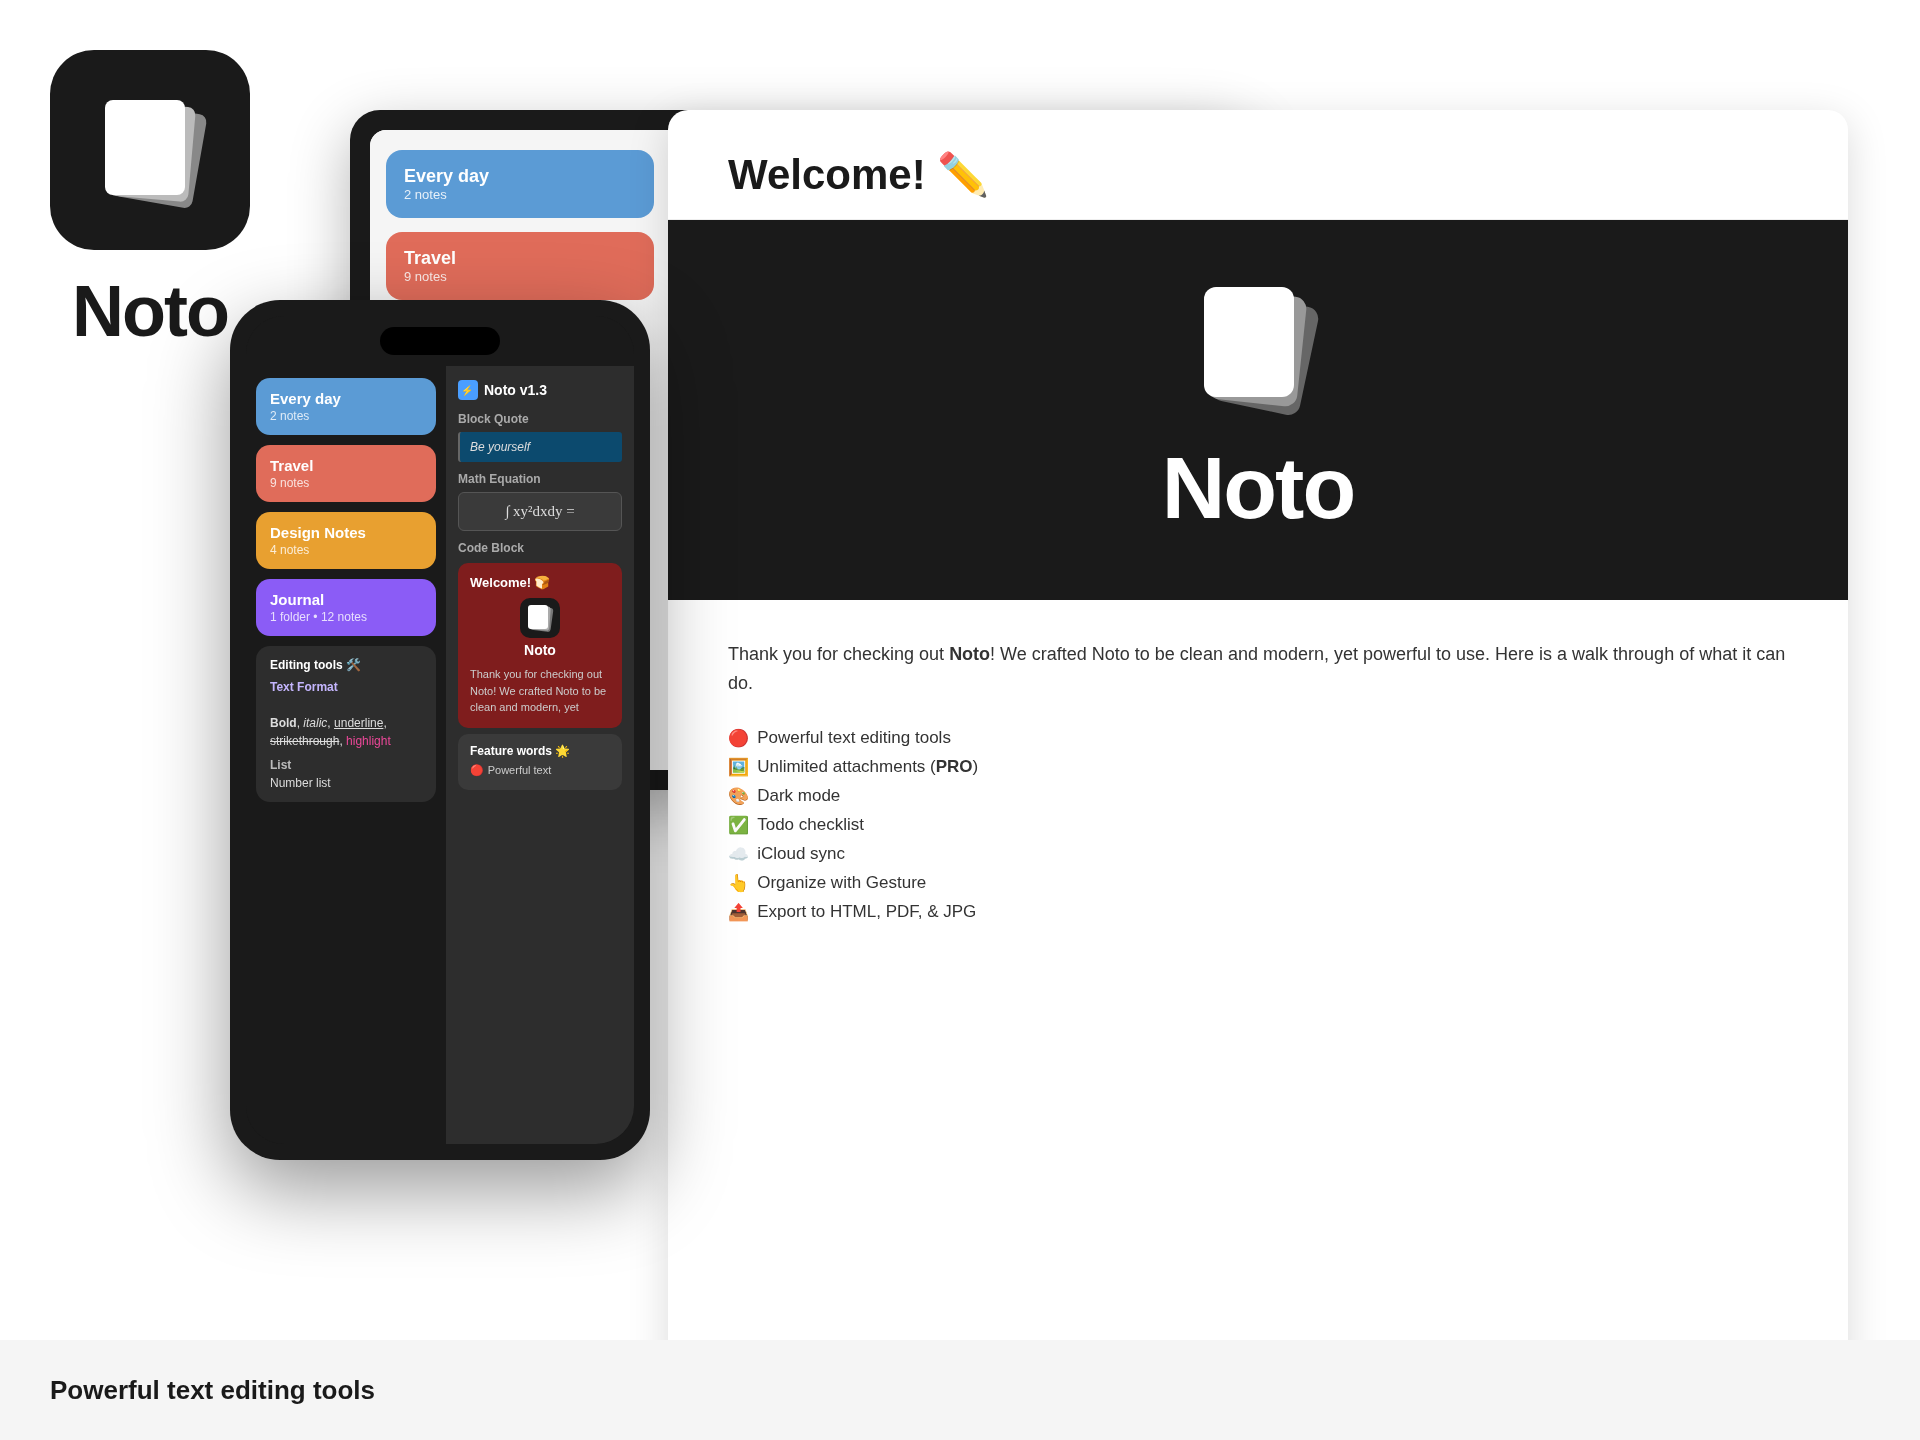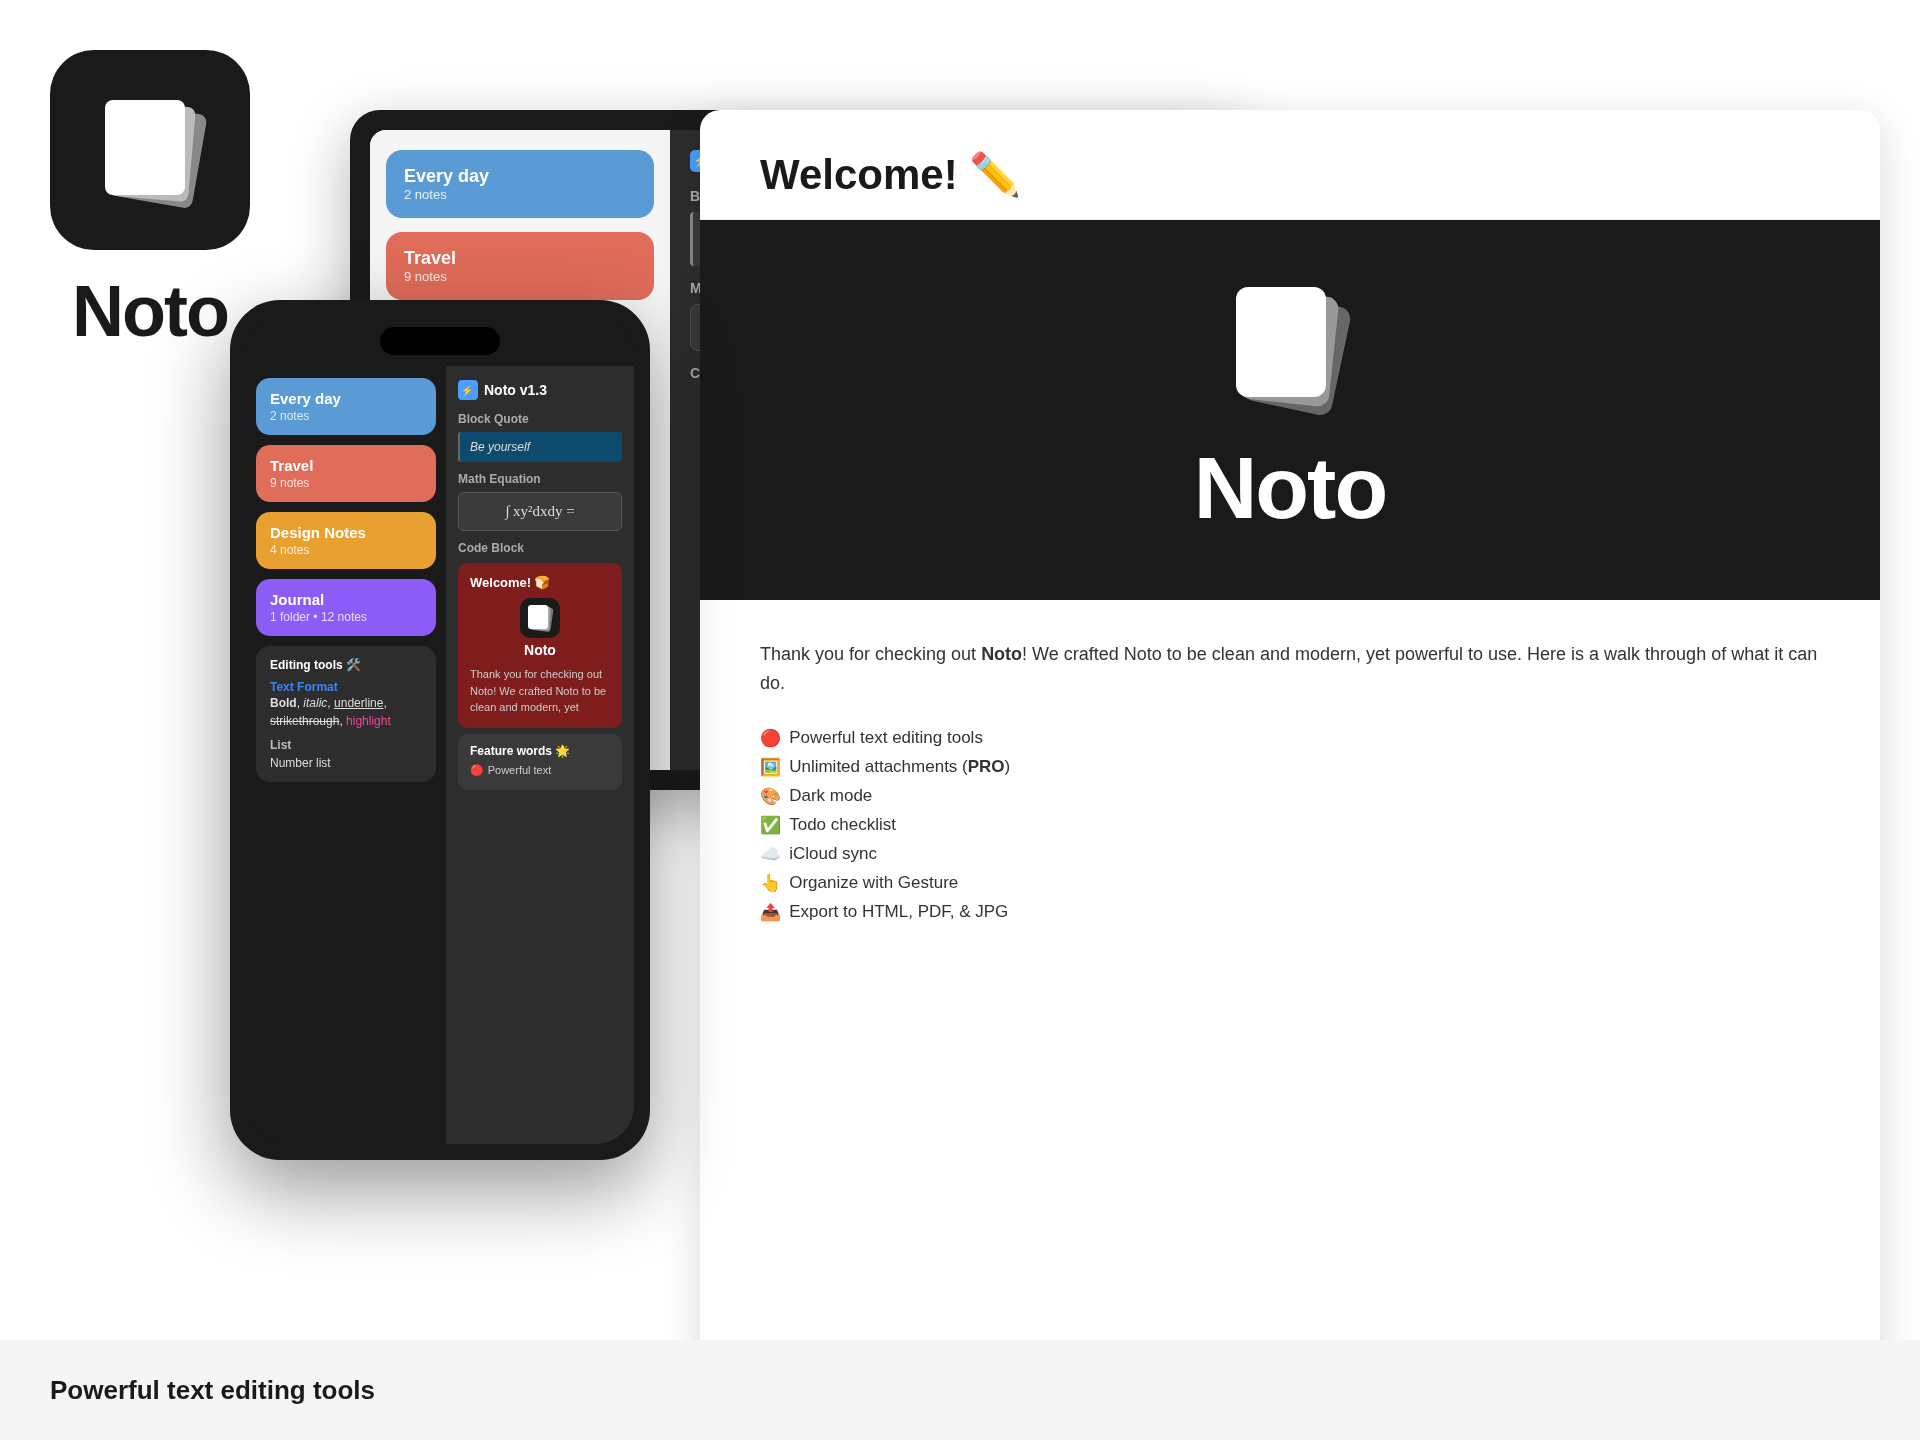--- a/index.html
+++ b/index.html
@@ -259,22 +259,22 @@
     }
     .phone-editing-title {
       font-size: 12px;
       font-weight: 700;
       color: white;
       margin-bottom: 8px;
     }
     .phone-editing-label {
       font-size: 12px;
       font-weight: 600;
-      color: #3b82f6;
-      margin-bottom: 0;
+      color: #c4b5fd;
+      margin-bottom: 20px;
     }
     .phone-editing-text {
       font-size: 12px;
       color: #ddd;
       line-height: 1.5;
     }
     .phone-editing-text .bold { font-weight: 700; }
     .phone-editing-text .italic { font-style: italic; }
     .phone-editing-text .underline { text-decoration: underline; }
     .phone-editing-text .strikethrough { text-decoration: line-through; }
@@ -441,21 +441,21 @@
       color: #ccc;
       margin-bottom: 3px;
       display: flex;
       align-items: center;
       gap: 4px;
     }
 
     
     .desktop-view {
       position: absolute;
-      left: 700px;
+      left: 668px;
       top: 110px;
       width: 1180px;
       height: 1300px;
       background: white;
       border-radius: 20px;
       box-shadow: 0 10px 40px rgba(0,0,0,0.15);
       overflow: hidden;
     }
     .desktop-header {
       padding: 40px 60px 20px;

